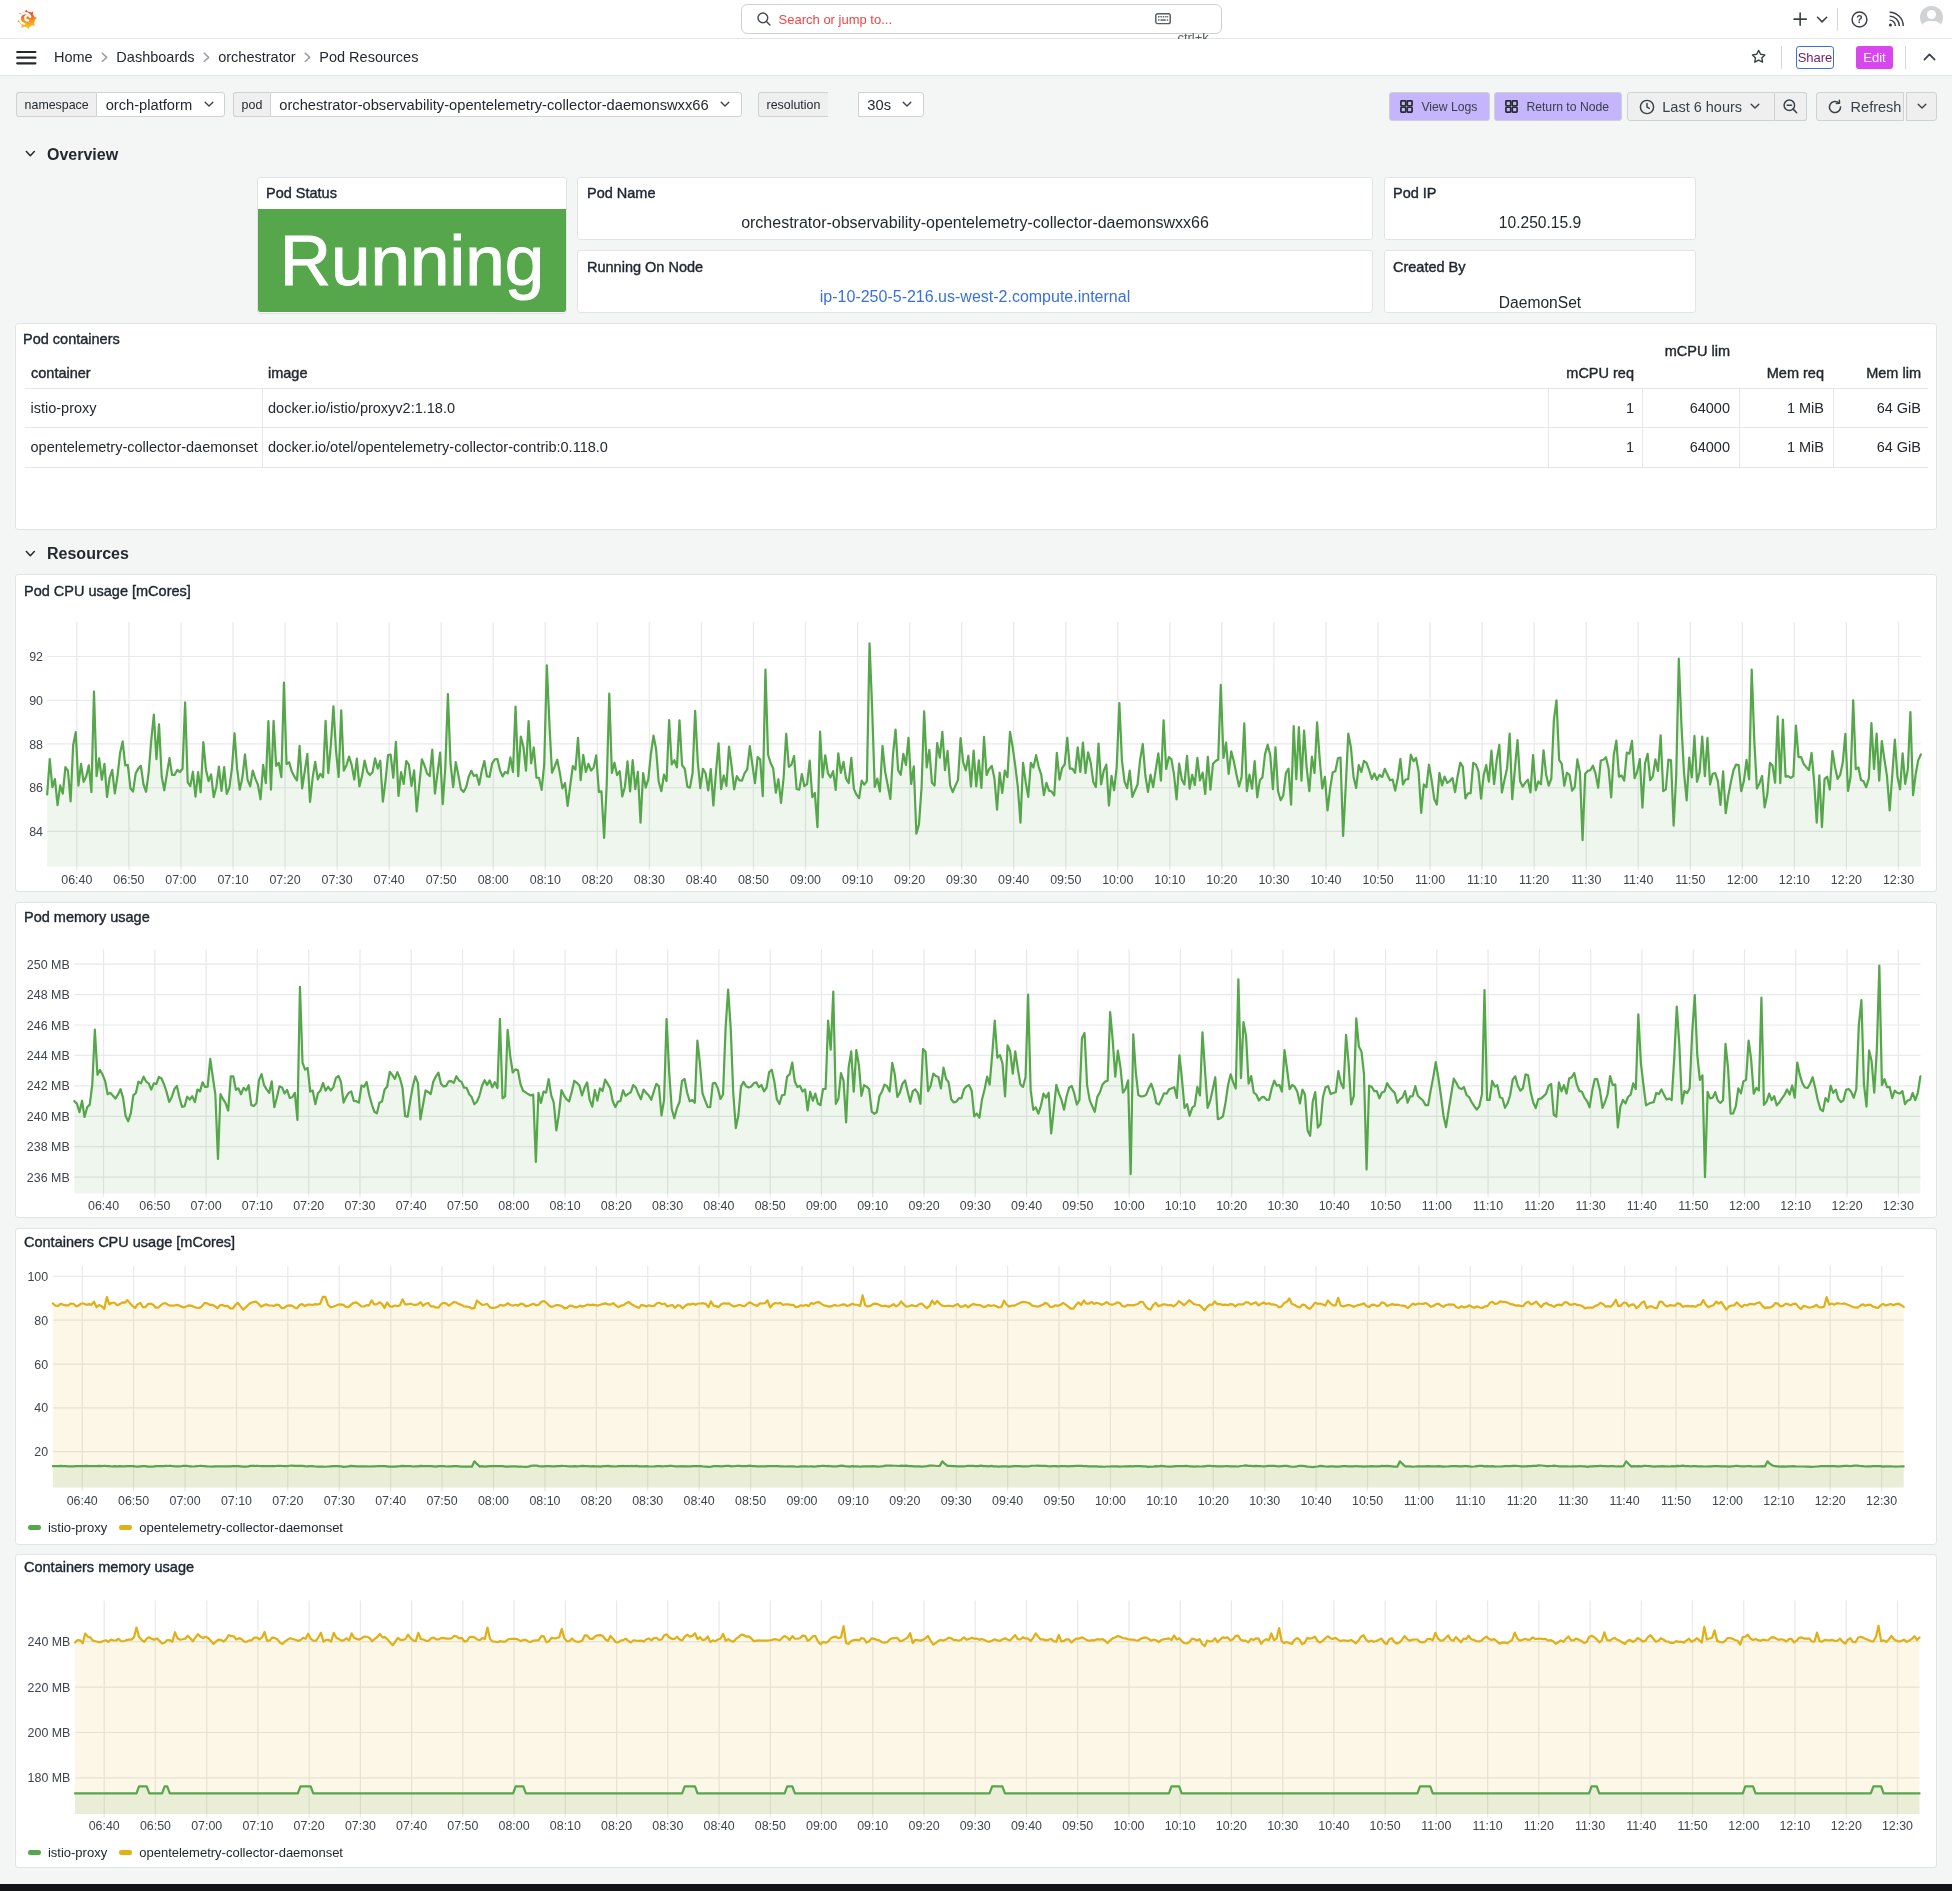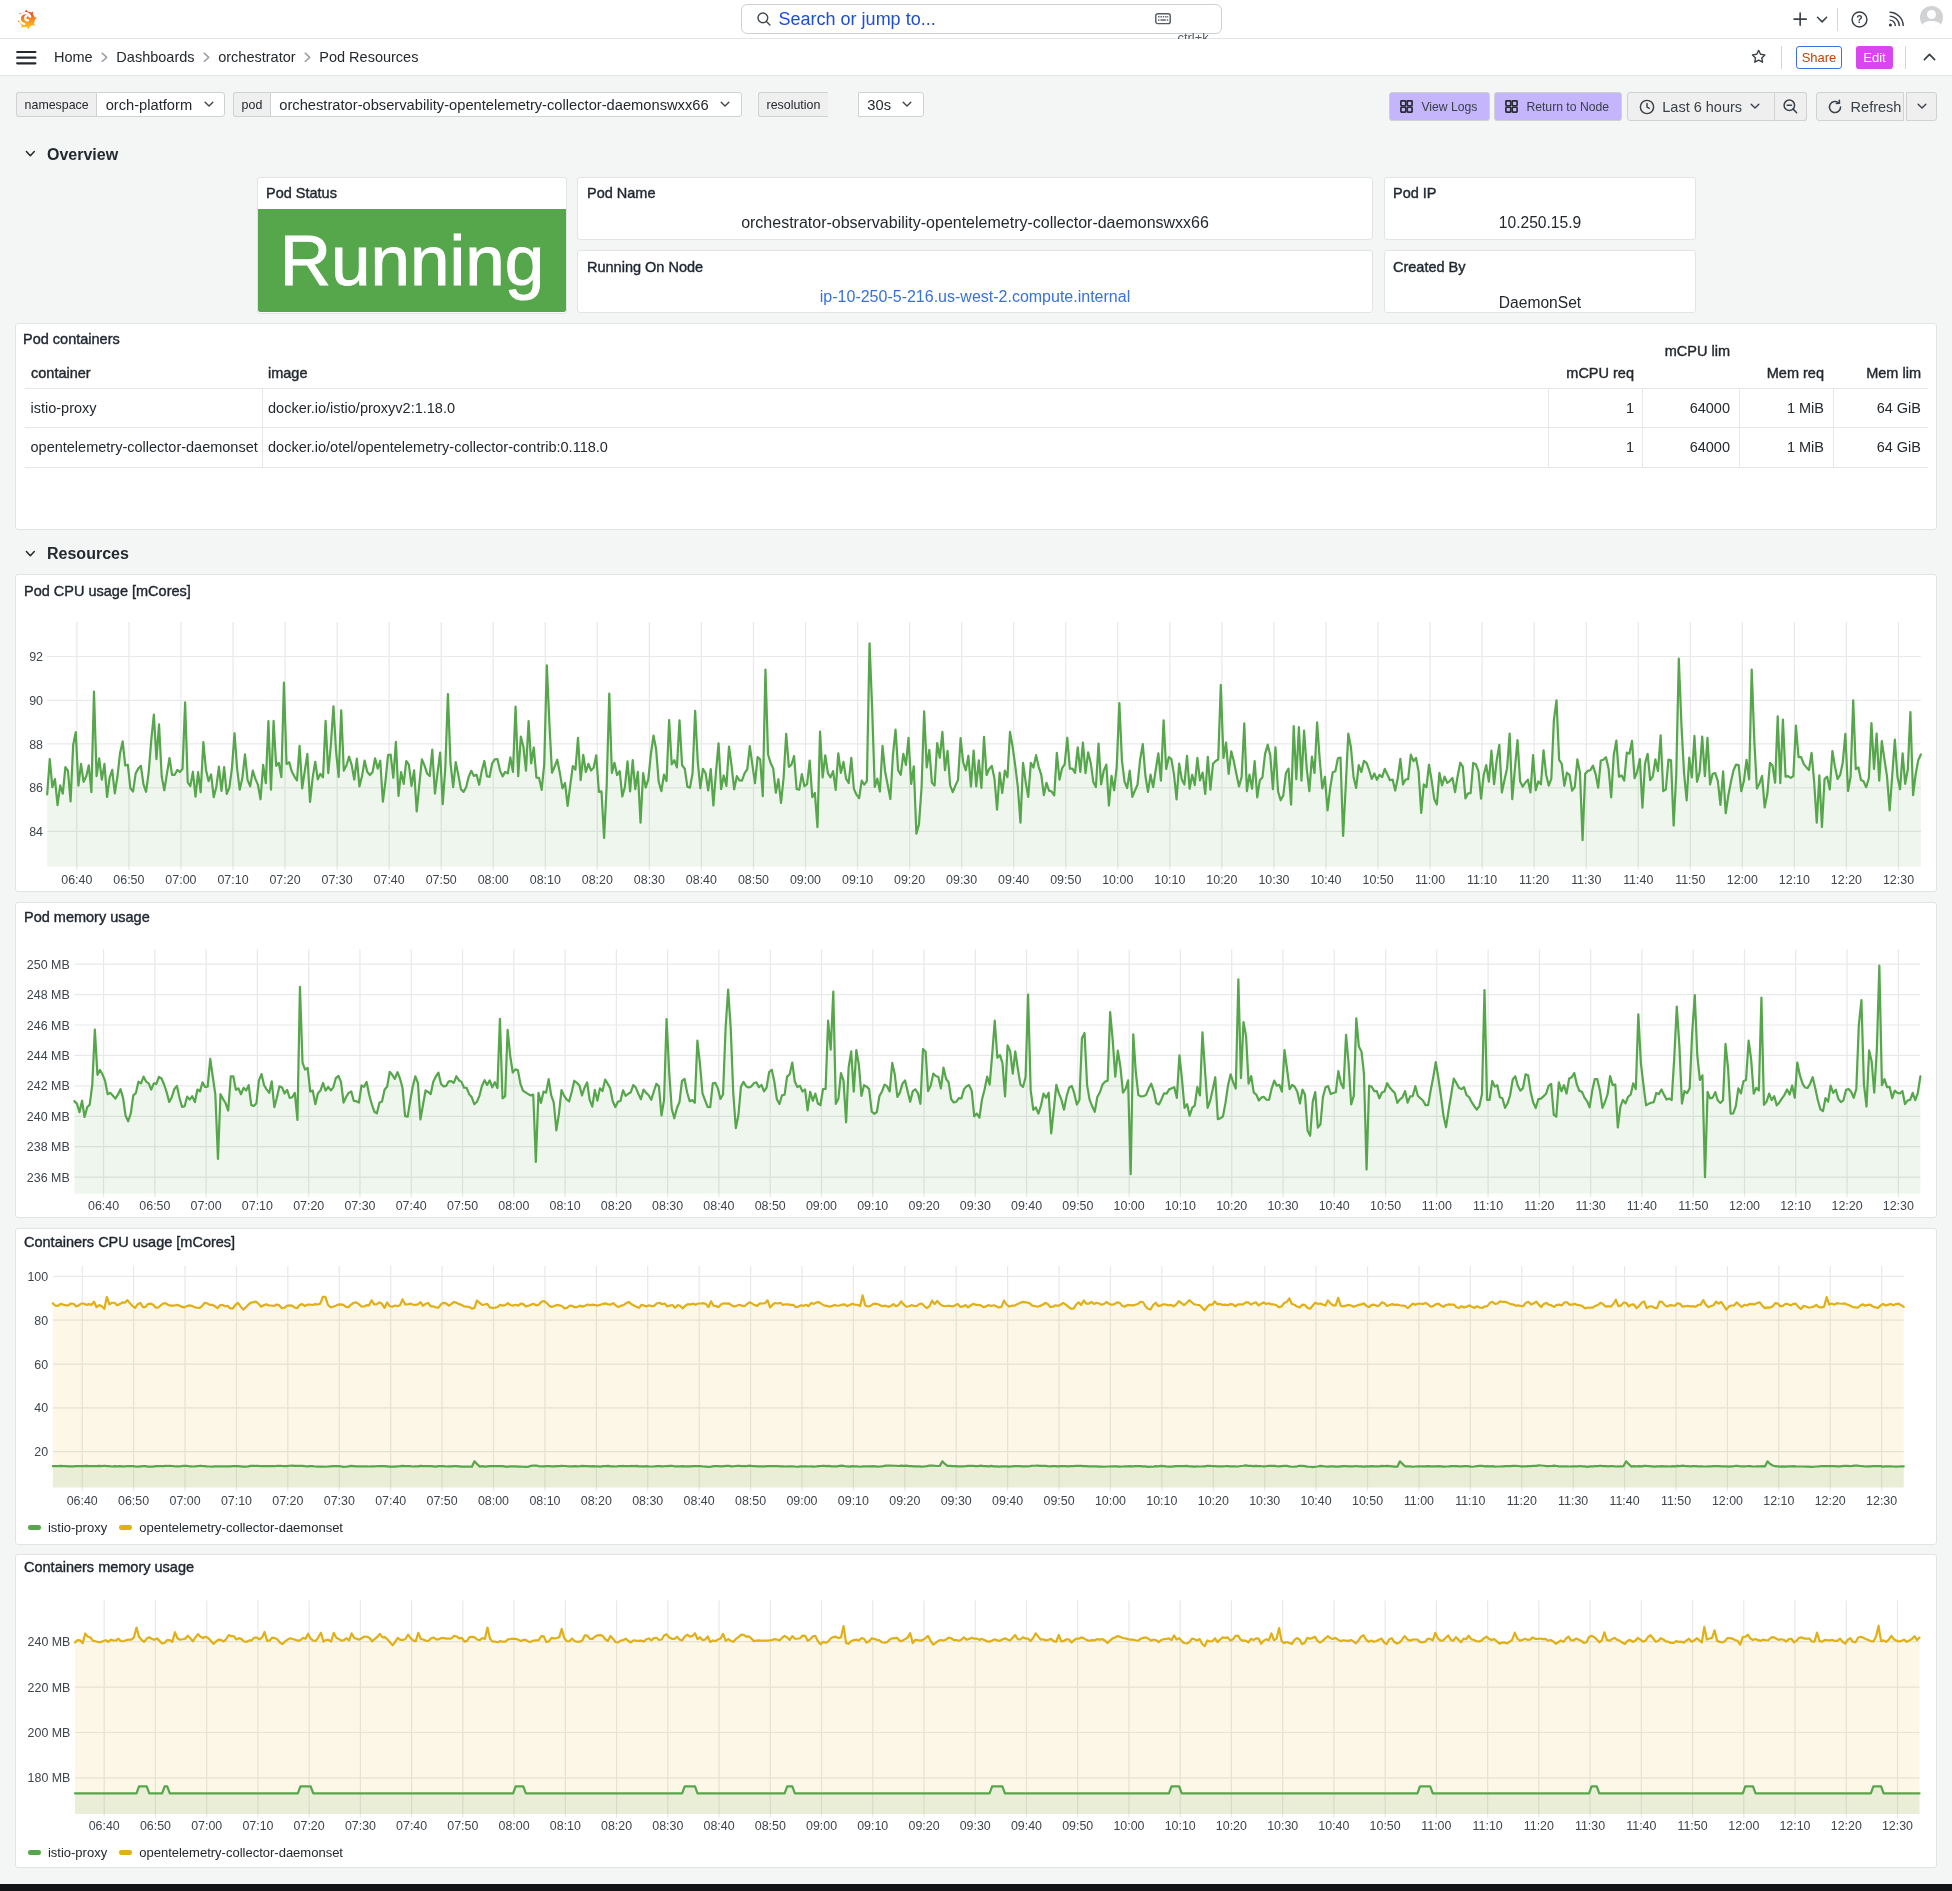--- a/index.html
+++ b/index.html
@@ -30,21 +30,21 @@
 <circle cx="14.5" cy="16.3" r="10.4" fill="url(#glg)"></circle>
 <path d="M16 17.6a3.4 3.4 0 1 1 2.6-4.9" fill="none" stroke="#fff" stroke-width="2.9" stroke-linecap="round"></path>
 <path d="M18.6 12.7a7 7 0 1 0-7.6 9.4" fill="none" stroke="#fff" stroke-width="2.9" stroke-linecap="round"></path>
 </svg>
 
 <div class="abs" style="left:741px;top:3.8px;width:481px;height:30.5px;border:1.1px solid #cfd0d2;border-radius:6.1px;background:#fff;display:flex;align-items:center;">
   <svg style="margin-left:13.7px" width="16" height="16" viewBox="0 0 21 21">
       <circle cx="9" cy="9" r="6.4" fill="none" stroke="#454b52" stroke-width="1.9"></circle>
       <line x1="13.7" y1="13.7" x2="18.3" y2="18.3" stroke="#454b52" stroke-width="1.9" stroke-linecap="round"></line>
     </svg>
-  <span style="margin-left:6.9px;font-size:18px;color:#1d4ed8;">Search or jump to...</span>
+  <span style="margin-left:6.9px;font-size:13px;color:#ef4444;">Search or jump to...</span>
   <span style="margin-left:auto;display:flex;align-items:center;margin-right:12.2px;">
     <svg width="16" height="11.4" viewBox="0 0 21 15">
         <rect x="1" y="1" width="19" height="13" rx="2.6" fill="none" stroke="#565c63" stroke-width="1.9"></rect>
         <g fill="#565c63">
           <rect x="4" y="4" width="1.9" height="1.9"></rect>
           <rect x="7.1" y="4" width="1.9" height="1.9"></rect>
           <rect x="10.2" y="4" width="1.9" height="1.9"></rect>
           <rect x="13.3" y="4" width="1.9" height="1.9"></rect>
           <rect x="16" y="4" width="1.3" height="1.9"></rect>
           <rect x="4" y="8.3" width="1.9" height="1.9"></rect>
@@ -100,21 +100,21 @@
   <span>orchestrator</span>
   <svg style="margin:0 8.4px" width="6.9" height="10.7" viewBox="0 0 9 14">
       <path d="M1.5 1.5l6 5.5-6 5.5" fill="none" stroke="#9a9fa5" stroke-width="1.9" stroke-linecap="round" stroke-linejoin="round"></path>
     </svg>
   <span>Pod Resources</span>
 </div>
 <svg class="abs" style="left:1751px;top:49px" width="15.3" height="15.3" viewBox="0 0 20 20">
     <path d="M10 1.8l2.5 5.1 5.6.8-4 4 1 5.6-5.1-2.7-5.1 2.7 1-5.6-4-4 5.6-.8z" fill="none" stroke="#3a4047" stroke-width="1.8" stroke-linejoin="round"></path>
   </svg>
 <div class="abs" style="left:1781px;top:46px;width:1.1px;height:23px;background:#d5d6d8;"></div>
-<div class="abs" style="left:1796px;top:46px;width:46px;height:23px;border:1.1px solid #3871dc;border-radius:3.1px;background:#fff;display:flex;align-items:center;justify-content:center;font-size:13px;font-weight:500;color:#c2410c;">Share</div>
+<div class="abs" style="left:1796px;top:46px;width:38px;height:23px;border:1.1px solid #3871dc;border-radius:3.1px;background:#fff;display:flex;align-items:center;justify-content:center;font-size:13px;font-weight:500;color:#701a75;">Share</div>
 <div class="abs" style="left:1856px;top:46px;width:37px;height:23px;border-radius:3.1px;background:#d946ef;display:flex;align-items:center;justify-content:center;font-size:13px;font-weight:500;color:#fff;">Edit</div>
 <div class="abs" style="left:1905px;top:46px;width:1.1px;height:23px;background:#d5d6d8;"></div>
 <svg class="abs" style="left:1923px;top:52px" width="13" height="9.2" viewBox="0 0 17 12">
     <path d="M1.8 10l6.7-7 6.7 7" fill="none" stroke="#3a4047" stroke-width="2.2" stroke-linecap="round" stroke-linejoin="round"></path>
   </svg>
 
 <div class="abs" style="left:16px;top:92px;height:25px;display:flex;">
   <div class="vlabel" style="height:25px;">namespace</div>
   <div class="vvalue" style="height:25px;padding:0 10.7px 0 8.4px;">orch-platform
     <svg style="margin-left:11.4px" width="10" height="6.9" viewBox="0 0 13 9">

